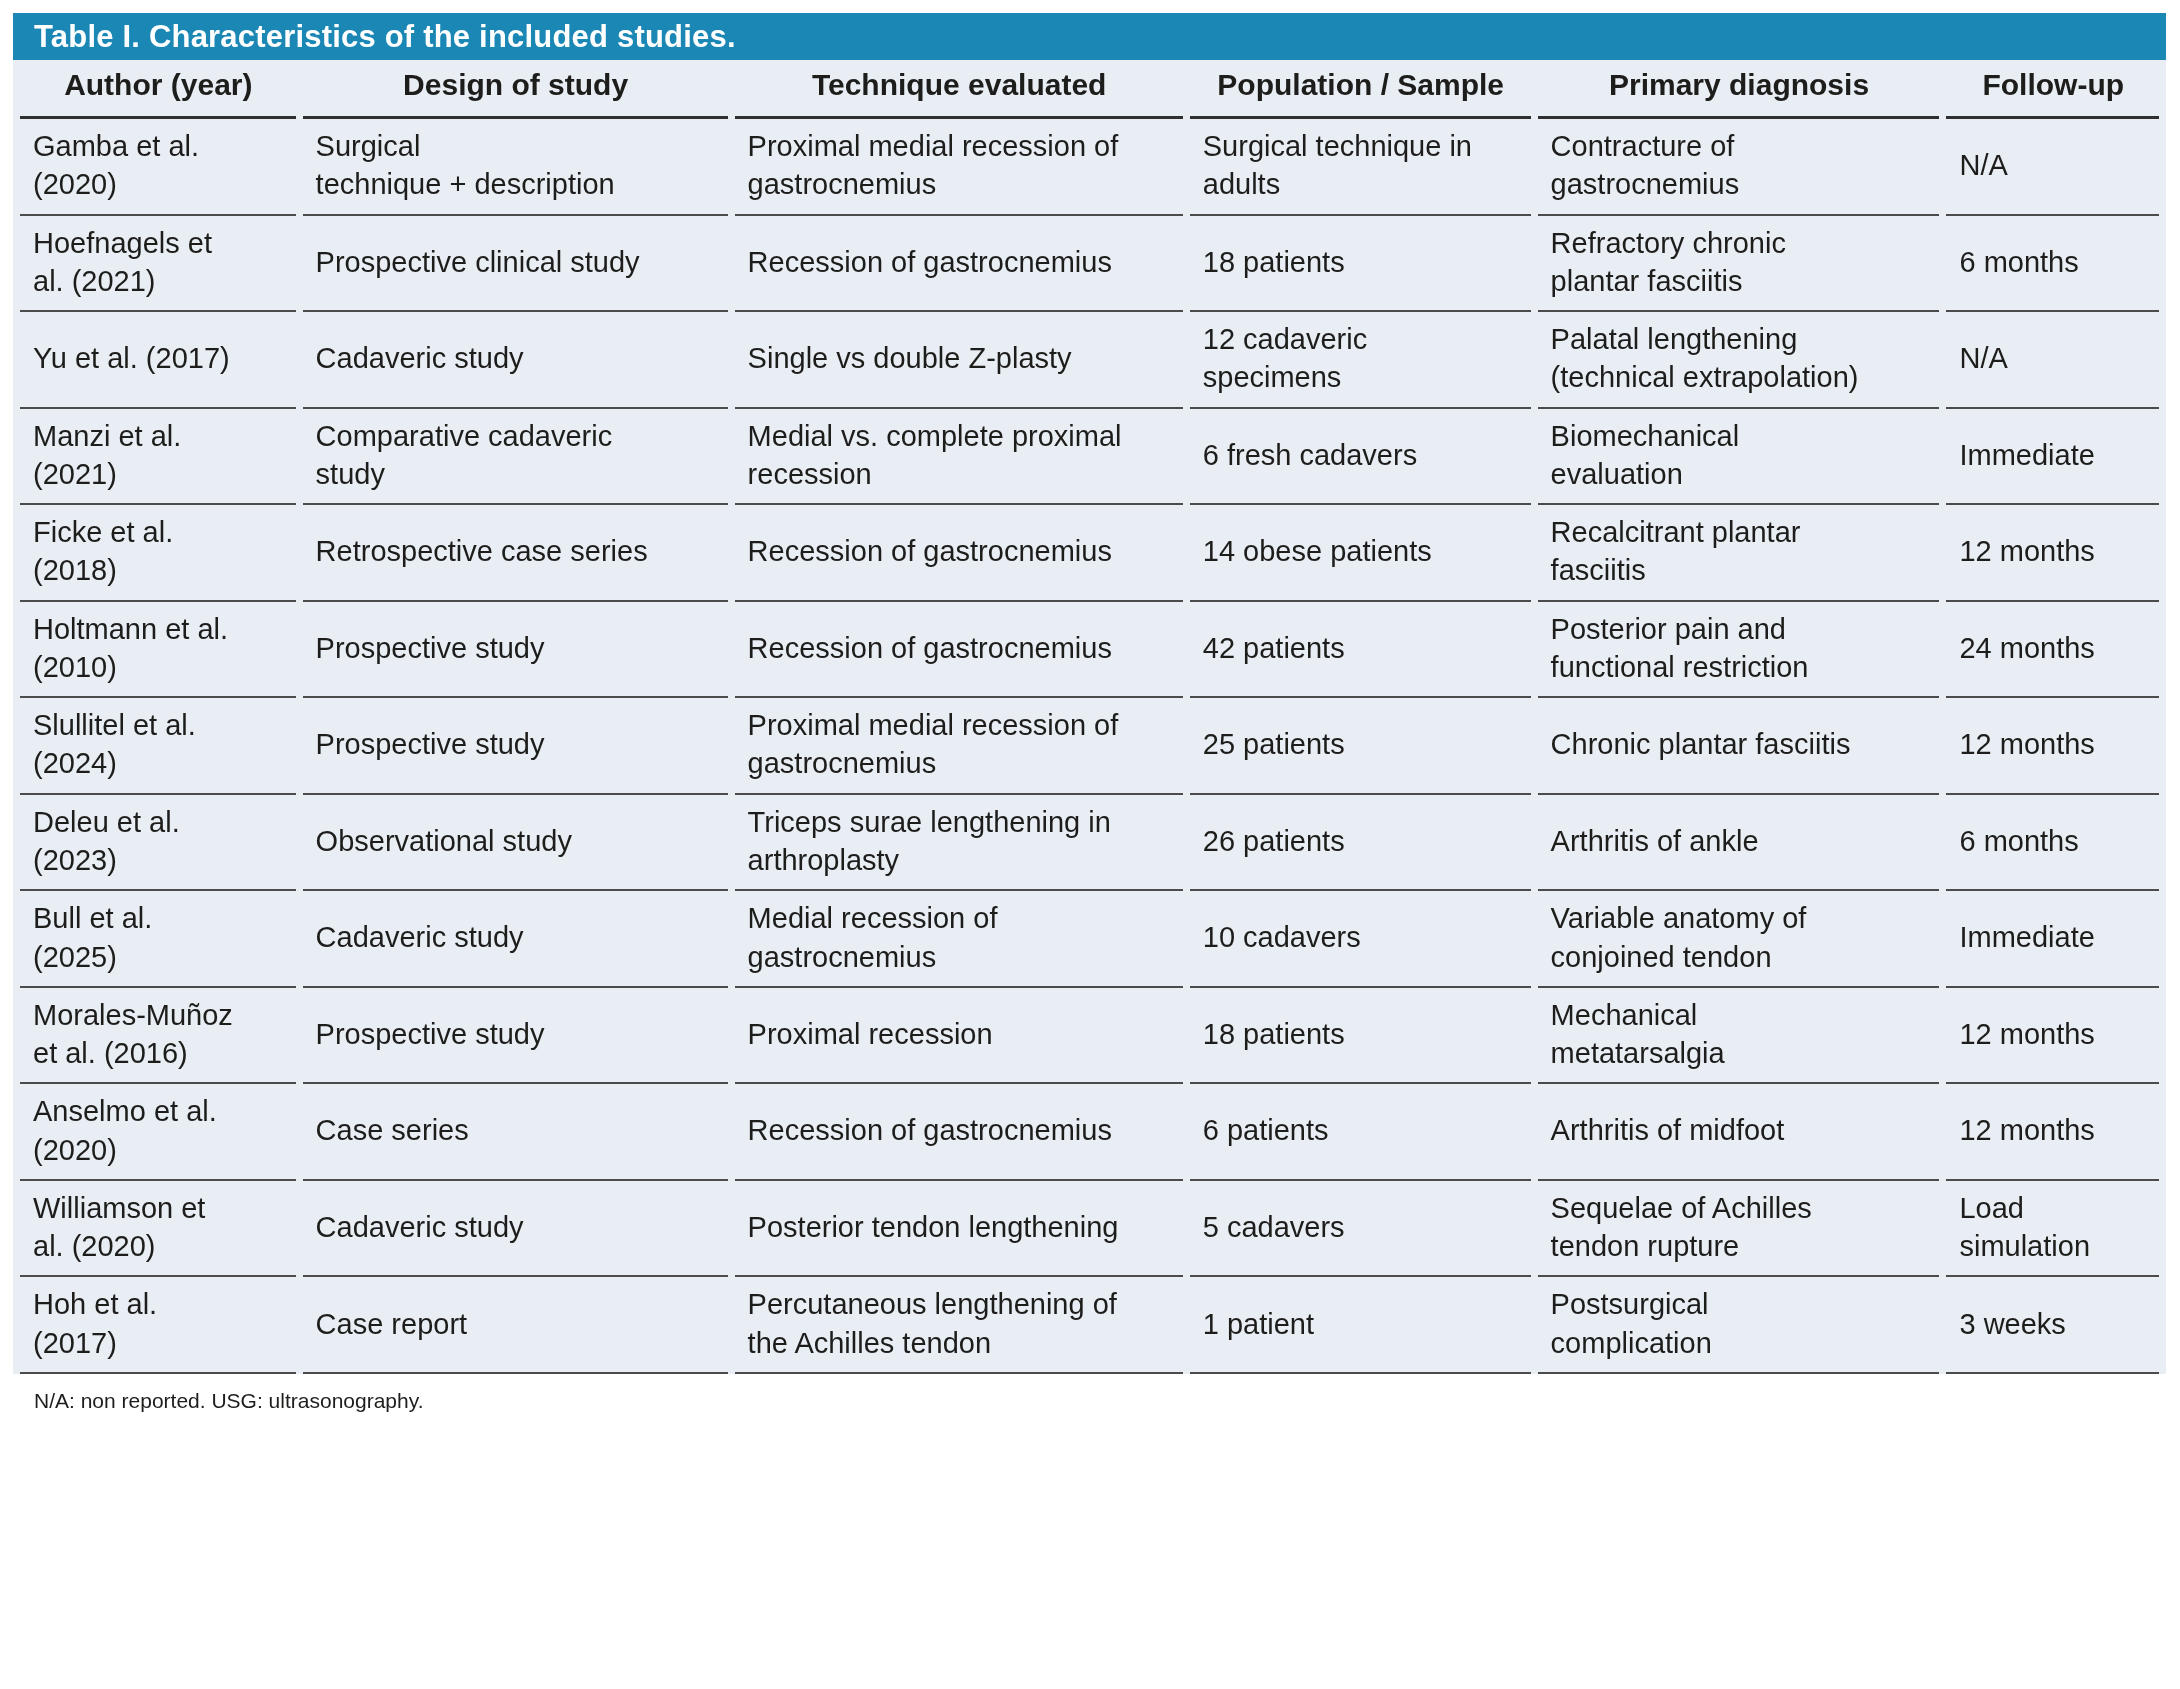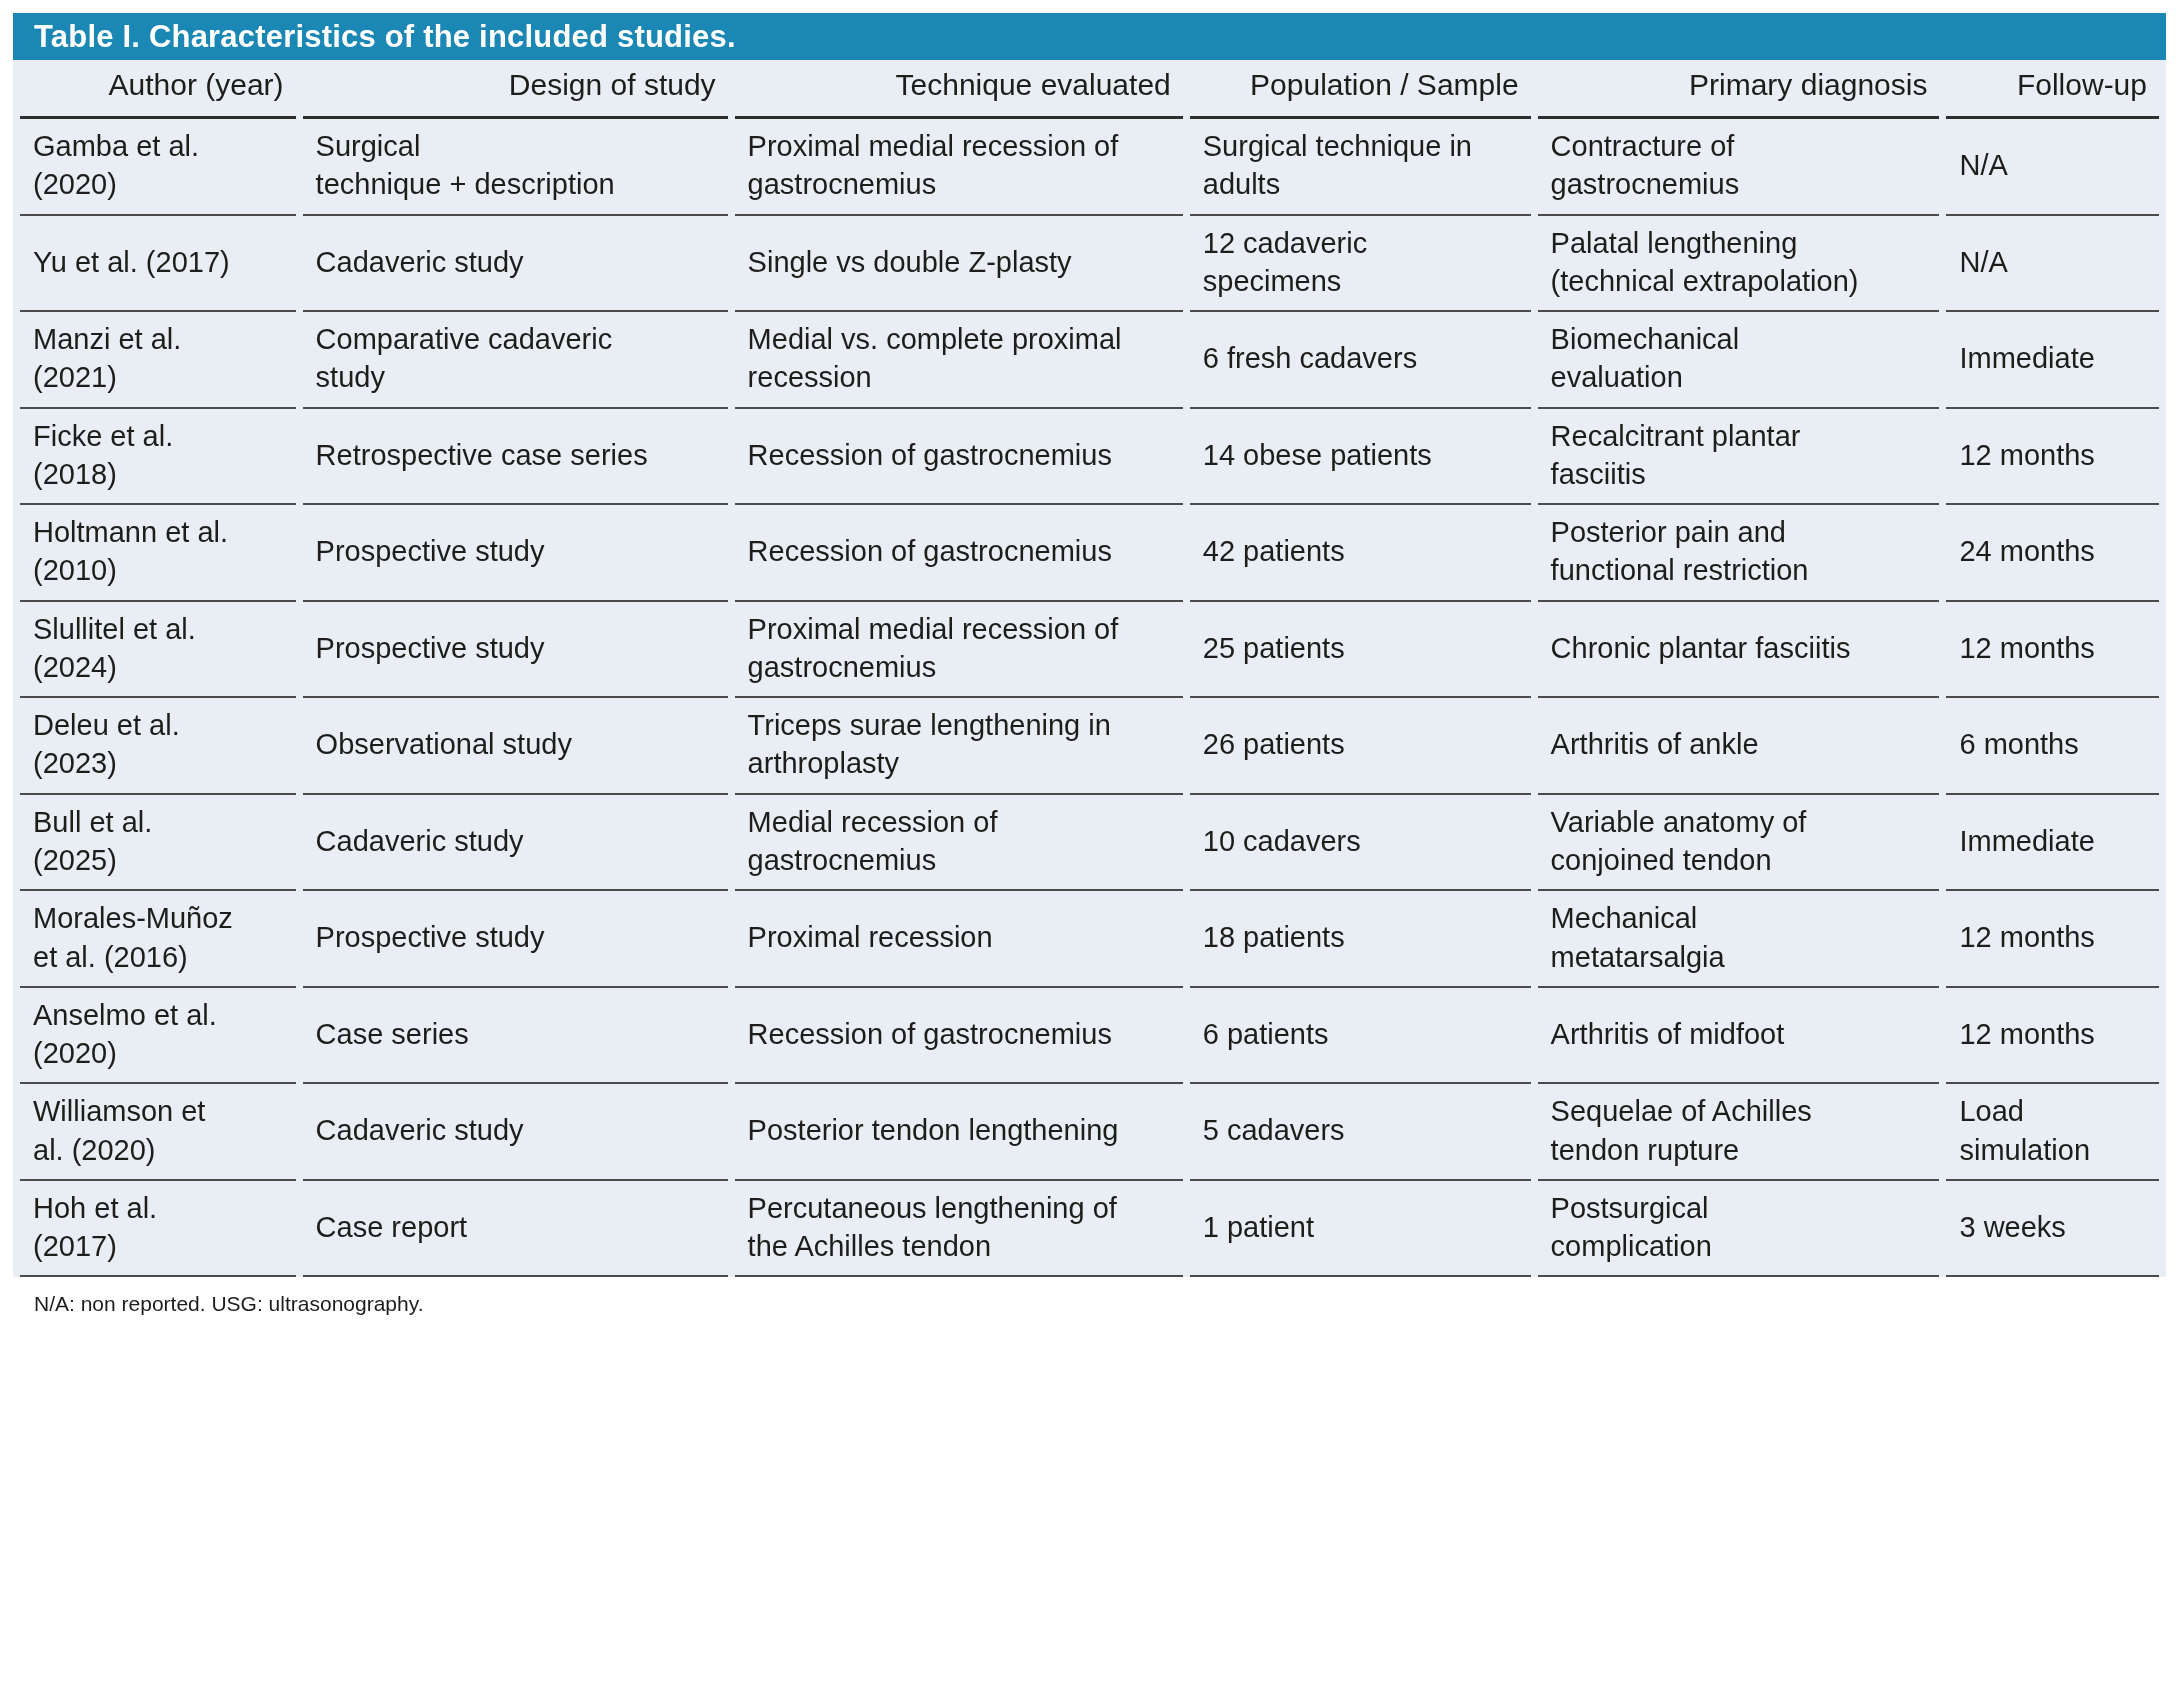--- a/index.html
+++ b/index.html
@@ -33,23 +33,23 @@
   table.studies {
     width: 100%;
     border-collapse: separate;
     border-spacing: 7px 0;
     background: var(--row-bg);
     table-layout: fixed;
   }
   thead th {
     height: 59px;
     vertical-align: middle;
-    text-align: right;
+    text-align: center;
     font-size: 30px;
-    font-weight: normal;
+    font-weight: bold;
     padding: 0 12px 6px 13px;
     border-bottom: 3px solid var(--header-line);
     white-space: nowrap;
     overflow: visible;
   }
   tbody td {
     height: 96px;
     vertical-align: middle;
     text-align: left;
     font-size: 29px;
@@ -96,20 +96,30 @@
 technique + description</td>
     <td class="c2">Proximal medial recession of
 gastrocnemius</td>
     <td class="c3">Surgical technique in
 adults</td>
     <td class="c4">Contracture of
 gastrocnemius</td>
     <td class="c5">N/A</td>
   </tr>
       <tr>
+    <td class="c0">Hoefnagels et
+al. (2021)</td>
+    <td class="c1">Prospective clinical study</td>
+    <td class="c2">Recession of gastrocnemius</td>
+    <td class="c3">18 patients</td>
+    <td class="c4">Refractory chronic
+plantar fasciitis</td>
+    <td class="c5">6 months</td>
+  </tr>
+      <tr>
     <td class="c0">Yu et al. (2017)</td>
     <td class="c1">Cadaveric study</td>
     <td class="c2">Single vs double Z-plasty</td>
     <td class="c3">12 cadaveric
 specimens</td>
     <td class="c4">Palatal lengthening
 (technical extrapolation)</td>
     <td class="c5">N/A</td>
   </tr>
       <tr>

